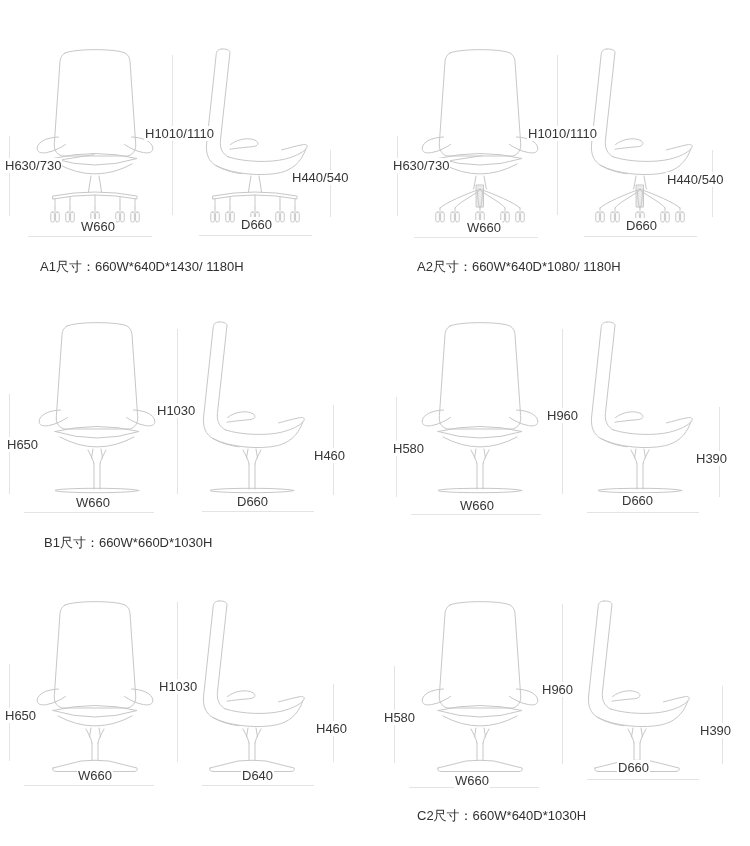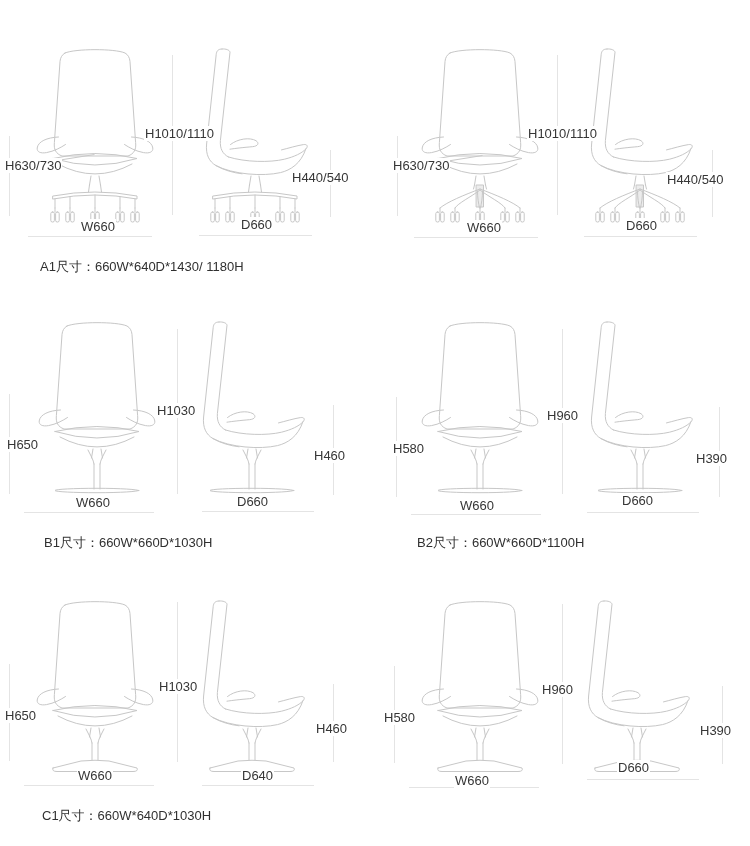--- a/index.html
+++ b/index.html
@@ -180,20 +180,21 @@
       </svg>
     <svg class="chair side" viewBox="0 0 140 180">
         <use href="#side-body"></use>
         <use href="#base-spider"></use>
       </svg>
     <span class="lbl h-left">H630/730</span>
     <span class="lbl h-mid">H1010/1110</span>
     <span class="lbl h-right">H440/540</span>
     <span class="lbl w-lbl">W660</span>
     <span class="lbl d-lbl">D660</span>
+    <div class="caption">A2尺寸：660W*640D*1080/ 1180H</div>
   </div>
 
   <div class="cell c-b1 row-b col-l">
     <div class="dim vl vl-l"></div>
     <div class="dim vl vl-m"></div>
     <div class="dim vl vl-r"></div>
     <div class="dim hl hl-w"></div>
     <div class="dim hl hl-d"></div>
     <svg class="chair front" viewBox="0 0 140 180">
         <use href="#front-body"></use>
@@ -223,21 +224,20 @@
       </svg>
     <svg class="chair side" viewBox="0 0 140 180">
         <use href="#side-body"></use>
         <use href="#base-disc"></use>
       </svg>
     <span class="lbl h-left">H580</span>
     <span class="lbl h-mid">H960</span>
     <span class="lbl h-right">H390</span>
     <span class="lbl w-lbl">W660</span>
     <span class="lbl d-lbl">D660</span>
-    <div class="caption">B2尺寸：660W*660D*1100H</div>
   </div>
 
   <div class="cell c-c1 row-c col-l">
     <div class="dim vl vl-l"></div>
     <div class="dim vl vl-m"></div>
     <div class="dim vl vl-r"></div>
     <div class="dim hl hl-w"></div>
     <div class="dim hl hl-d"></div>
     <svg class="chair front" viewBox="0 0 140 180">
         <use href="#front-body"></use>
@@ -245,21 +245,20 @@
       </svg>
     <svg class="chair side" viewBox="0 0 140 180">
         <use href="#side-body"></use>
         <use href="#base-plate"></use>
       </svg>
     <span class="lbl h-left">H650</span>
     <span class="lbl h-mid">H1030</span>
     <span class="lbl h-right">H460</span>
     <span class="lbl w-lbl">W660</span>
     <span class="lbl d-lbl">D640</span>
-    <div class="caption">C1尺寸：660W*640D*1030H</div>
   </div>
 
   <div class="cell c-c2 row-c col-r">
     <div class="dim vl vl-l"></div>
     <div class="dim vl vl-m"></div>
     <div class="dim vl vl-r"></div>
     <div class="dim hl hl-w"></div>
     <div class="dim hl hl-d"></div>
     <svg class="chair front" viewBox="0 0 140 180">
         <use href="#front-body"></use>
@@ -267,15 +266,16 @@
       </svg>
     <svg class="chair side" viewBox="0 0 140 180">
         <use href="#side-body"></use>
         <use href="#base-plate"></use>
       </svg>
     <span class="lbl h-left">H580</span>
     <span class="lbl h-mid">H960</span>
     <span class="lbl h-right">H390</span>
     <span class="lbl w-lbl">W660</span>
     <span class="lbl d-lbl">D660</span>
+    <div class="caption">C2尺寸：660W*640D*1030H</div>
   </div>
 
 </div>
 
 </body></html>

